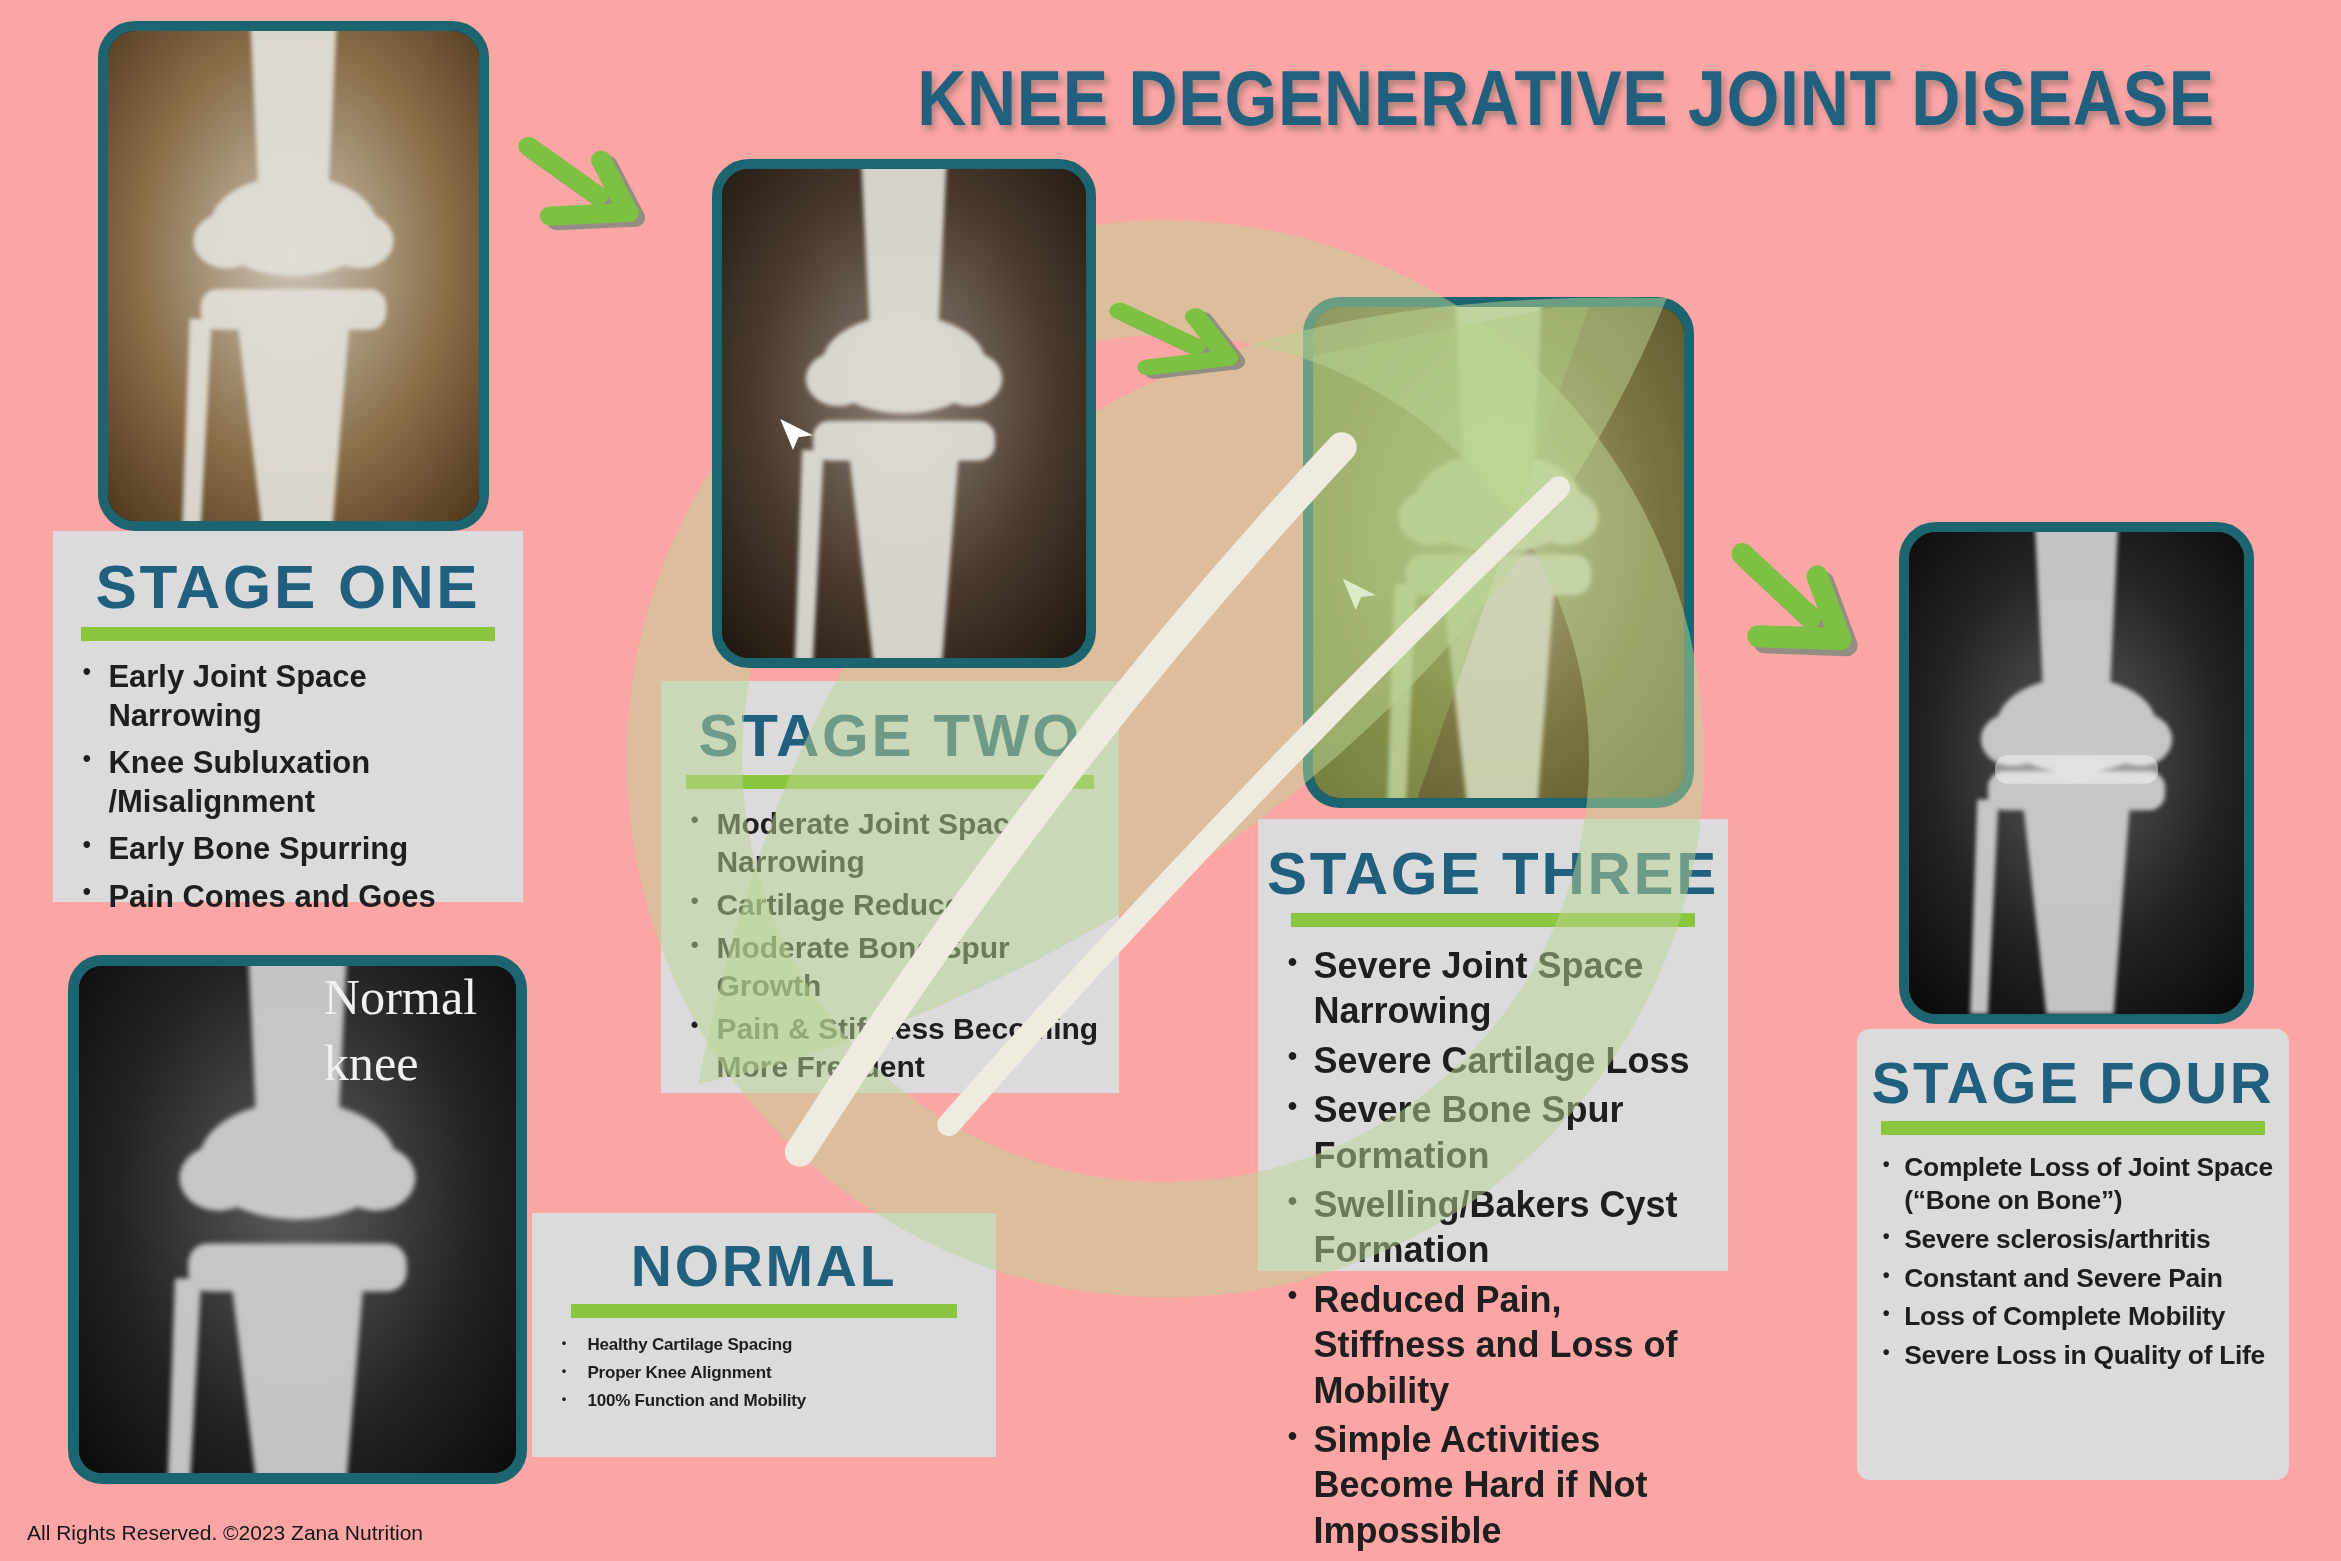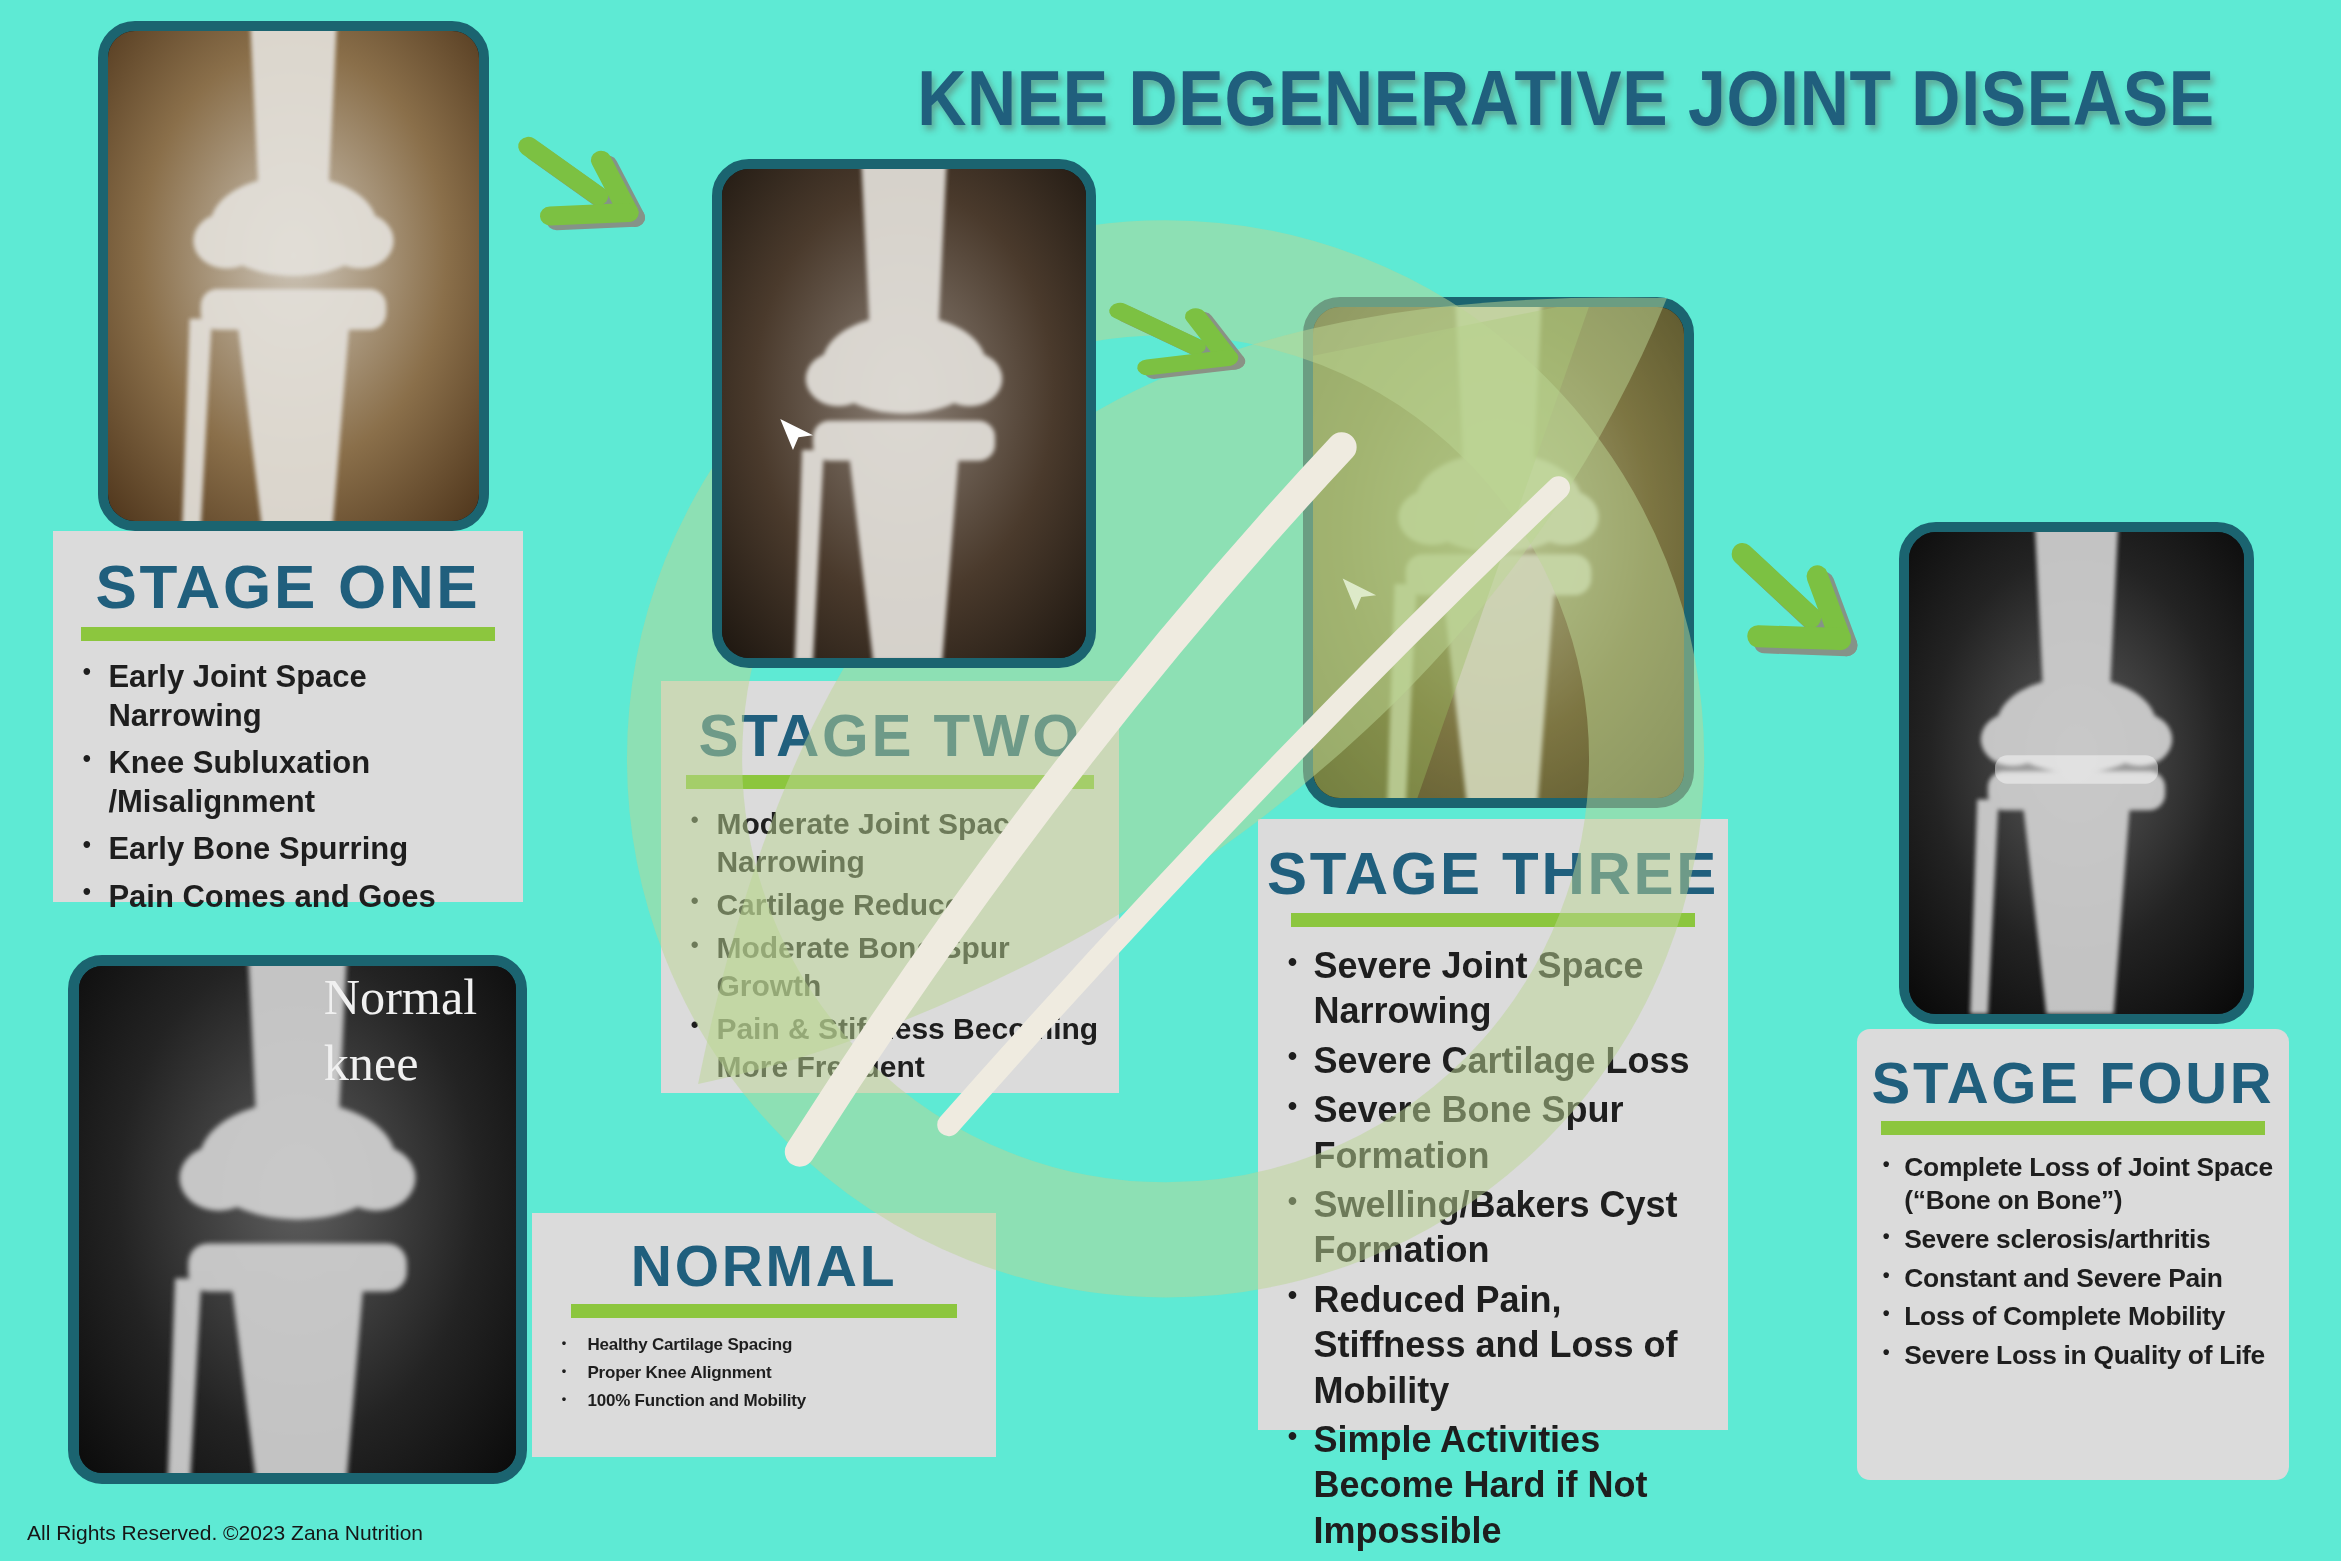--- a/index.html
+++ b/index.html
@@ -1,18 +1,18 @@
 <!DOCTYPE html>
 <html style="font-size:11px"><head>
 <meta charset="utf-8">
 <style>
   html,body{margin:0;padding:0;background:#EFEBE0;}
   #poster{
     position:relative;width:2342px;height:1561px;overflow:hidden;
-    background:#5eead4;
+    background:#fca5a5;
     font-family:"Liberation Sans", sans-serif;
     color:#1E1E1E;
   }
   
   #main-title{
     position:absolute;left:800px;top:53px;width:1532px;margin:0;
     font-size:68px;font-weight:700;letter-spacing:0.7px;text-align:center;
     color:#205F7D;transform:scaleY(1.14);transform-origin:center top;
     text-shadow:3.4px 4.7px 6.1px rgba(90,88,78,0.45);
     z-index:4;white-space:nowrap;
@@ -257,21 +257,21 @@
     <h2>STAGE TWO</h2>
     <div class="bar bar-two"></div>
     <ul>
       <li><span>Moderate Joint Space Narrowing</span></li>
       <li><span>Cartilage Reduced</span></li>
       <li><span>Moderate Bone Spur Growth</span></li>
       <li><span>Pain &amp; Stiffness Becoming More Frequent</span></li>
     </ul>
   </div>
 
-  <div class="panel p-three" style="left:1258px;top:819px;width:470px;height:611px;">
+  <div class="panel p-three" style="left:1258px;top:819px;width:470px;height:452px;">
     <h2>STAGE THREE</h2>
     <div class="bar bar-three"></div>
     <ul>
       <li><span>Severe Joint Space Narrowing</span></li>
       <li><span>Severe Cartilage Loss</span></li>
       <li><span>Severe Bone Spur Formation</span></li>
       <li><span>Swelling/Bakers Cyst Formation</span></li>
       <li><span>Reduced Pain, Stiffness and Loss of Mobility</span></li>
       <li><span>Simple Activities Become Hard if Not Impossible</span></li>
     </ul>

